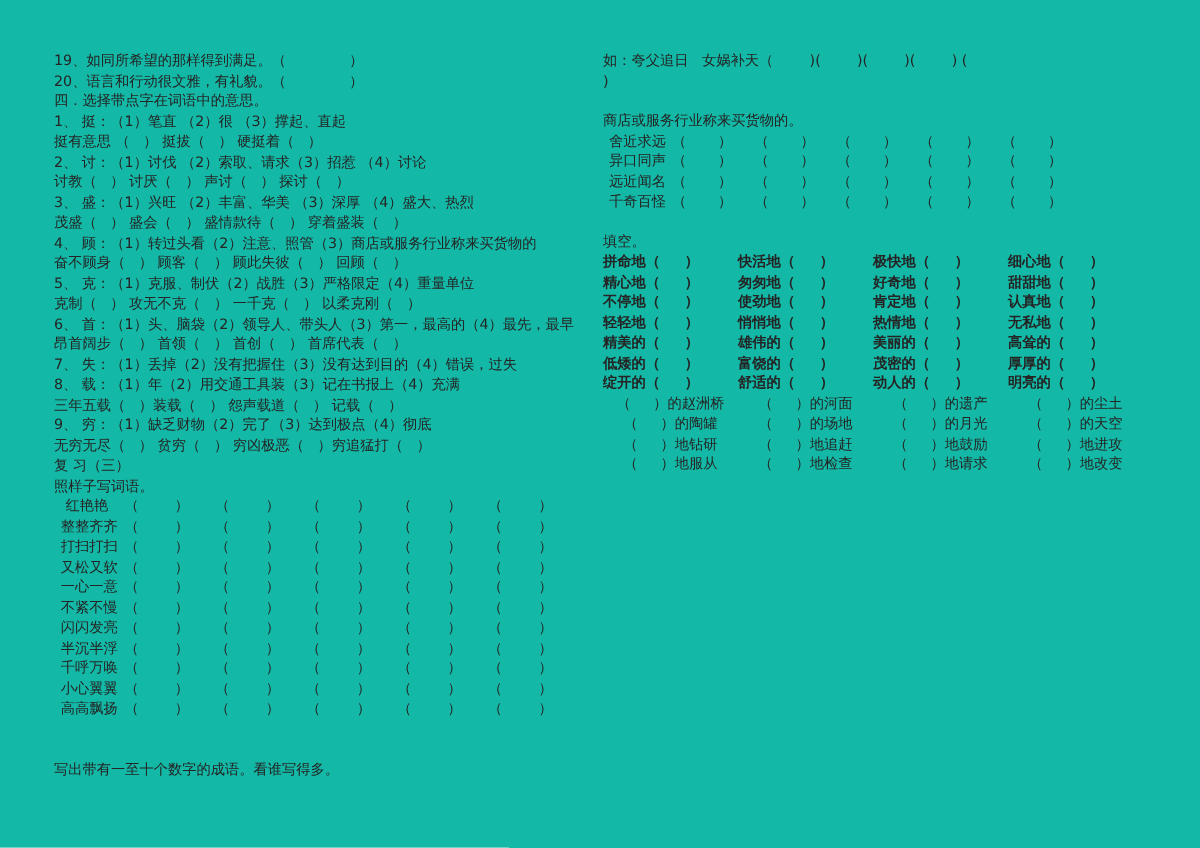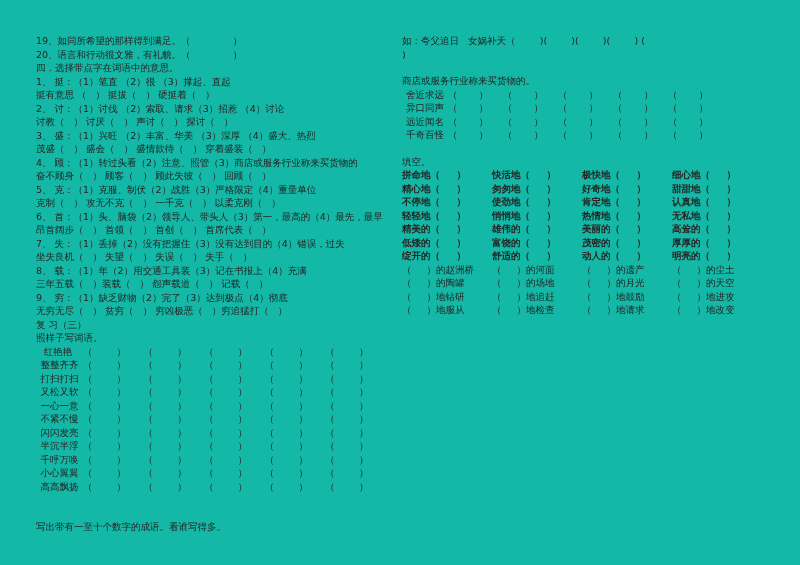--- a/index.html
+++ b/index.html
@@ -57,21 +57,21 @@
   .w-row .lbl  { width: 48px; }
   .w-row .cell { width: 62px; }
 
   
   .n-row .lbl  { width: 46px; }
   .n-row .cell { width: 55px; }
 
   
   .f-row .cell { width: 90px; font-weight: bold; }
   
-  .g-row .cell { width: 90px; }
+  .g-row .cell { width: 90px; text-align: center; }
 </style>
 </head>
 <body>
 
 <div id="page">
 
   <div class="col" id="col-left">
 
     <div class="ln">19、如同所希望的那样得到满足。（              ）</div>
     <div class="ln">20、语言和行动很文雅，有礼貌。（              ）</div>
@@ -90,21 +90,20 @@
     <div class="ln">4、 顾：（1）转过头看（2）注意、照管（3）商店或服务行业称来买货物的</div>
     <div class="ln">奋不顾身（   ） 顾客（   ） 顾此失彼（   ） 回顾（   ）</div>
 
     <div class="ln">5、 克：（1）克服、制伏（2）战胜（3）严格限定（4）重量单位</div>
     <div class="ln">克制（   ） 攻无不克（   ） 一千克（   ） 以柔克刚（   ）</div>
 
     <div class="ln">6、 首：（1）头、脑袋（2）领导人、带头人（3）第一，最高的（4）最先，最早</div>
     <div class="ln">昂首阔步（   ） 首领（   ） 首创（   ） 首席代表（   ）</div>
 
     <div class="ln">7、 失：（1）丢掉（2）没有把握住（3）没有达到目的（4）错误，过失</div>
-    <div class="ln">坐失良机（   ） 失望（   ） 失误（   ） 失手（   ）</div>
 
     <div class="ln">8、 载：（1）年（2）用交通工具装（3）记在书报上（4）充满</div>
     <div class="ln">三年五载（   ）装载（   ） 怨声载道（   ） 记载（   ）</div>
 
     <div class="ln">9、 穷：（1）缺乏财物（2）完了（3）达到极点（4）彻底</div>
     <div class="ln">无穷无尽（   ） 贫穷（   ） 穷凶极恶（   ）穷追猛打（   ）</div>
 
     <div class="ln">复 习（三）</div>
     <div class="ln">照样子写词语。</div>
 

